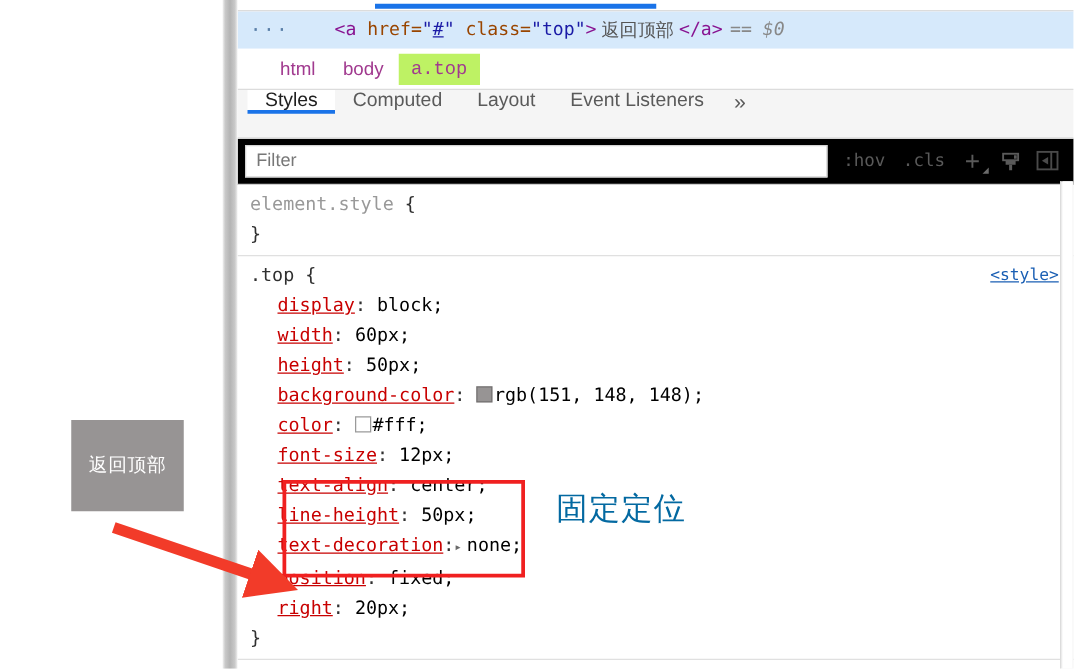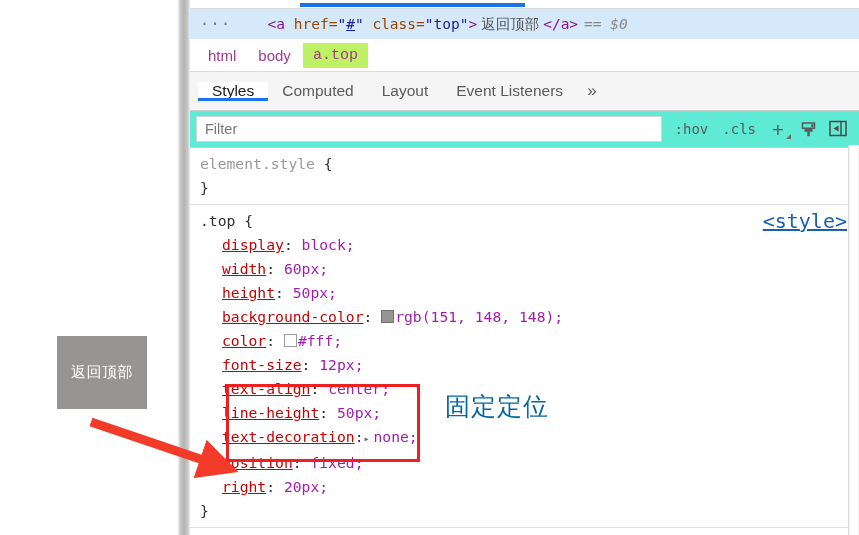--- a/index.html
+++ b/index.html
@@ -113,42 +113,42 @@
   .tok-text       { color: #555555; padding: 0 4px; }
   .tok-dollar     { color: #888888; font-style: italic; padding-left: 6px; }
 
   
   .breadcrumb {
     height: 32px;
     background: #ffffff;
     border-bottom: 1px solid #dcdcdc;
     display: flex;
     align-items: center;
-    padding-left: 8px;
+    padding-left: 24px;
     font-family: "Liberation Sans", sans-serif;
     font-size: 15px;
   }
   .crumb {
     color: #a13a8f;
     padding: 4px 10px;
     margin-right: 2px;
   }
   .crumb.selected {
     background: #bef264;
     color: #a13a8f;
     font-family: Liberation Mono, monospace;
   }
 
   
   .panel-tabs {
     height: 38px;
     background: #f5f5f5;
     border-bottom: 1px solid #cfcfcf;
     display: flex;
-    align-items: center;
+    align-items: flex-start;
     padding-left: 8px;
     font-size: 15.5px;
     position: relative;
   }
   .ptab {
     display: flex;
     align-items: center;
     padding: 0 14px;
     color: #5a5a5a;
     position: relative;
@@ -166,21 +166,21 @@
   }
   .ptab.more {
     color: #5a5a5a;
     font-size: 17px;
     padding: 0 10px;
   }
 
   
   .filter-bar {
     height: 36px;
-    background: #5eead4;
+    background: #000000;
     border-bottom: 1px solid #cfcfcf;
     display: flex;
     align-items: center;
     padding: 0 6px;
   }
   .filter-input {
     flex: 1;
     height: 24px;
     background: #ffffff;
     border: 1px solid #d4d4d4;
@@ -233,30 +233,30 @@
     height: 399px;
   }
   .rule-block {
     padding: 4px 0 4px 10px;
     border-bottom: 1px solid #e0e0e0;
     position: relative;
   }
   .sel-gray   { color: #999999; }
   .selector   { color: #303030; }
   .prop       { color: #c80000; text-decoration: underline; }
-  .val        { color: #a21caf; }
+  .val        { color: #000000; }
   .brace      { color: #303030; }
   .indent     { padding-left: 22px; }
   .style-link {
     position: absolute;
     right: 12px;
     top: 4px;
     color: #1a5fb4;
     text-decoration: underline;
-    font-size: 20px;
+    font-size: 13px;
   }
   .swatch {
     display: inline-block;
     width: 11px;
     height: 11px;
     vertical-align: -1px;
     margin-right: 1px;
   }
   .swatch.gray  { background: rgb(151,148,148); border: 1px solid rgba(0,0,0,0.25); }
   .swatch.white { background: #ffffff; border: 1px solid #9a9a9a; }

